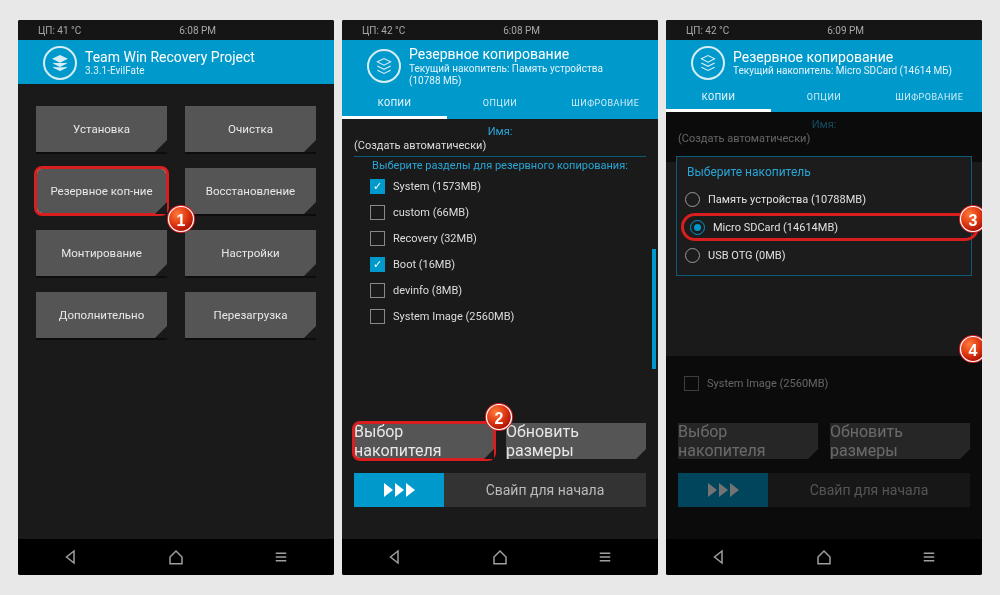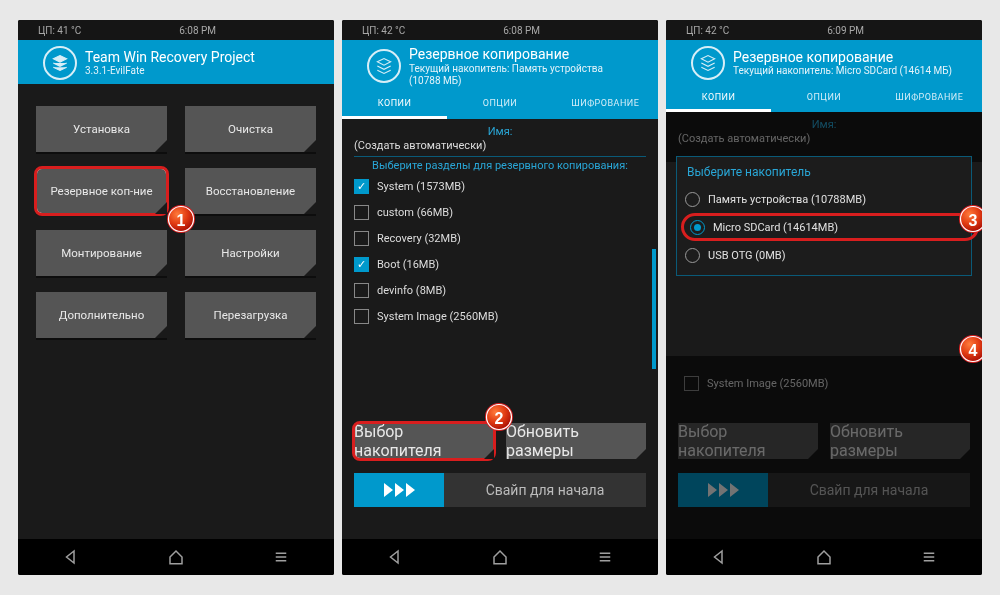--- a/index.html
+++ b/index.html
@@ -109,21 +109,21 @@
   }
   .section {
     padding:4px 12px 2px;
     color:#ccc;
     font-size:11px;
   }
   .section-label { color:#29a6d6; font-size:11px; margin-top:2px;text-align:center; }
   .section-val { color:#ddd; margin-top:1px; margin-bottom:4px; }
   .divider { height:1px; background:#0a5a78; margin:4px 0 2px;}
   .partlist {
-    padding:0 6px 0 6px;
+    padding:0 6px 0 22px;
   }
   .part {
     display:flex;align-items:center;
     height:26px;
     color:#ddd;
     font-size:11px;
     padding-left:6px;
   }
   .chk {
     width:15px;height:15px;

